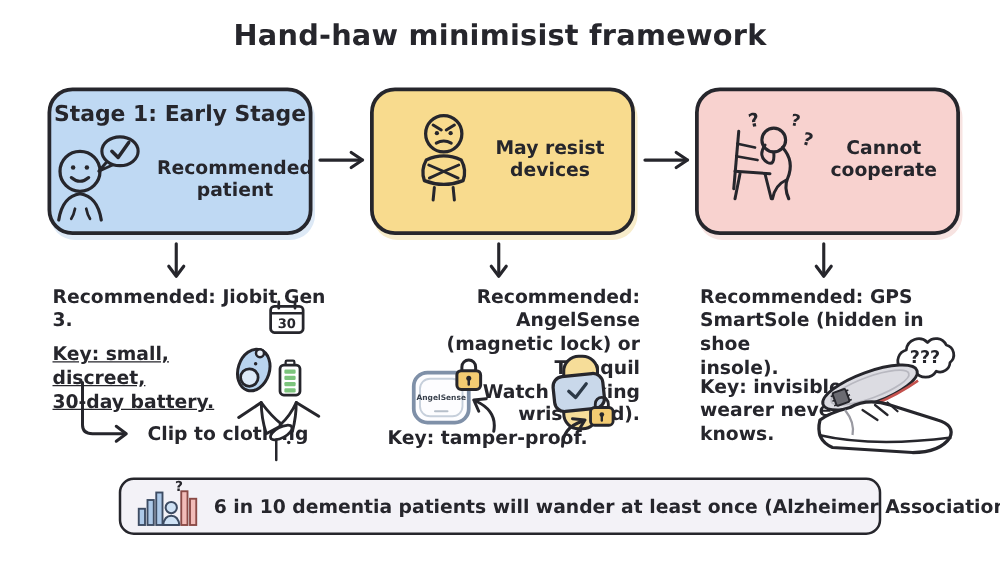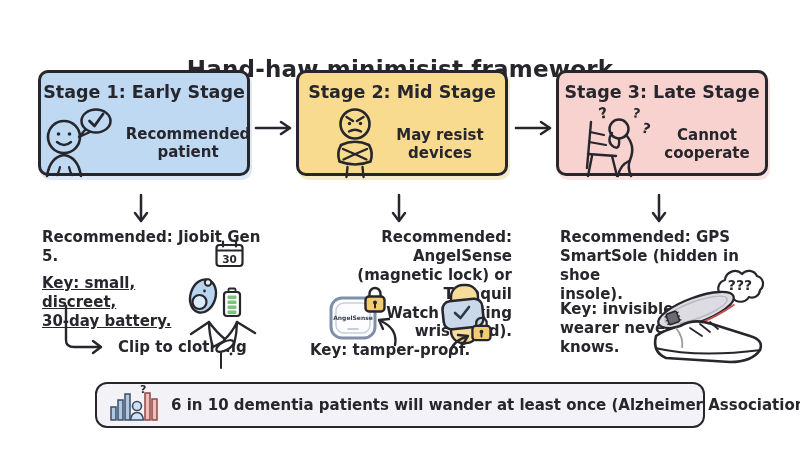--- a/index.html
+++ b/index.html
@@ -4,25 +4,25 @@
 <style>
   * { margin:0; padding:0; box-sizing:border-box; }
   html,body { width:800px; height:450px; background:#fff; overflow:hidden; }
   .canvas {
     position:relative; width:800px; height:450px; background:#ffffff;
     font-family:"DejaVu Sans","Liberation Sans",sans-serif; color:#26262c;
   }
   .abs { position:absolute; }
   .title {
     left:0; right:0; top:16px; text-align:center;
-    font-size:23px; font-weight:700; letter-spacing:.2px;margin-top:40px;
+    font-size:23px; font-weight:700; letter-spacing:.2px;
   }
   .stage-box {
-    top:70px; width:212px; height:106px;
-    border:3px solid #26262c; border-radius:10px;
+    top:70px; width:212px; height:118px;
+    border:3px solid #26262c; border-radius:20px;
     display:flex; flex-direction:column; align-items:center;
   }
   .stage-box.s1 { left:38px;  background:#bfd9f3; box-shadow:2px 4px 0 #dde9f6; }
   .stage-box.s2 { left:296px; background:#f8db8e; box-shadow:2px 4px 0 #f7ecca; }
   .stage-box.s3 { left:556px; background:#f8d2cf; box-shadow:2px 4px 0 #f7e3e1; }
   .stage-title { margin-top:9px; font-size:17.5px; font-weight:700; }
   .stage-body { flex:1; width:100%; display:flex; align-items:center; justify-content:center; gap:6px; padding:2px 8px 6px; }
   .stage-desc { font-size:15px; font-weight:600; text-align:center; line-height:1.22; white-space:pre-line; }
   .note-text { font-size:15px; font-weight:600; line-height:1.26; white-space:pre-line; }
   .center { text-align:right; }
@@ -57,21 +57,20 @@
           <path d="M47 26 L41 33 L52 28" fill="none" stroke="#26262c" stroke-width="2.3" stroke-linecap="round" stroke-linejoin="round"></path>
           <path d="M51.5 17 L56.5 22 L65 10" fill="none" stroke="#26262c" stroke-width="2.8" stroke-linecap="round" stroke-linejoin="round"></path>
         </svg>
       </span>
       <div class="stage-desc">Recommended
 patient</div>
     </div>
   </div>
 
   <div class="abs stage-box s2">
-    <div class="stage-title">Stage 2: Mid Stage</div>
     <div class="stage-body">
       <span>
         <svg width="70" height="76" viewBox="0 0 70 76">
           <circle cx="35" cy="20" r="14.5" fill="none" stroke="#26262c" stroke-width="2.6"></circle>
           <path d="M26.5 13 L33 17" stroke="#26262c" stroke-width="2.4" stroke-linecap="round"></path>
           <path d="M43.5 13 L37 17" stroke="#26262c" stroke-width="2.4" stroke-linecap="round"></path>
           <circle cx="29.5" cy="19.5" r="1.7" fill="#26262c"></circle>
           <circle cx="40.5" cy="19.5" r="1.7" fill="#26262c"></circle>
           <path d="M29 27.5 Q35 24 41 27.5" fill="none" stroke="#26262c" stroke-width="2.4" stroke-linecap="round"></path>
           <path d="M21 41 Q35 34.5 49 41 Q53.5 49 50.5 57.5 Q35 63.5 19.5 57.5 Q16.5 49 21 41 Z" fill="none" stroke="#26262c" stroke-width="2.6" stroke-linejoin="round"></path>
@@ -80,21 +79,20 @@
           <path d="M27.5 63 L26.5 73" stroke="#26262c" stroke-width="2.4" stroke-linecap="round"></path>
           <path d="M42.5 63 L43.5 73" stroke="#26262c" stroke-width="2.4" stroke-linecap="round"></path>
         </svg>
       </span>
       <div class="stage-desc">May resist
 devices</div>
     </div>
   </div>
 
   <div class="abs stage-box s3">
-    <div class="stage-title">Stage 3: Late Stage</div>
     <div class="stage-body">
       <span>
         <svg width="84" height="76" viewBox="0 0 84 76">
           <path d="M17 18 L13 64" stroke="#26262c" stroke-width="2.4" stroke-linecap="round"></path>
           <path d="M16 28 L30 31" stroke="#26262c" stroke-width="2.2" stroke-linecap="round"></path>
           <path d="M15 38 L32 41" stroke="#26262c" stroke-width="2.2" stroke-linecap="round"></path>
           <path d="M14 50 L42 52" stroke="#26262c" stroke-width="2.4" stroke-linecap="round"></path>
           <path d="M18 52 L14 72" stroke="#26262c" stroke-width="2.4" stroke-linecap="round"></path>
           <path d="M38 52 L43 72" stroke="#26262c" stroke-width="2.4" stroke-linecap="round"></path>
           <circle cx="45" cy="25" r="9.5" fill="none" stroke="#26262c" stroke-width="2.5"></circle>
@@ -136,21 +134,21 @@
       <path d="M9 28 L3 20 M9 28 L15 20" stroke="#26262c" stroke-width="2.5" stroke-linecap="round" fill="none"></path>
     </svg>
   </span>
   <span class="abs" style="left:650px; top:193px;">
     <svg width="18" height="32" viewBox="0 0 18 32">
       <path d="M9 2 L9 26" stroke="#26262c" stroke-width="2.5" stroke-linecap="round"></path>
       <path d="M9 28 L3 20 M9 28 L15 20" stroke="#26262c" stroke-width="2.5" stroke-linecap="round" fill="none"></path>
     </svg>
   </span>
 
-  <div class="abs note-text" style="left:42px; top:228px; width:225px;">Recommended: Jiobit Gen 5.</div>
+  <div class="abs note-text" style="left:42px; top:228px; width:225px;">Recommended: Jiobit Gen 3.</div>
   <div class="abs note-text" style="left:42px; top:274px; width:160px;text-decoration:underline;">Key: small, discreet,
 30-day battery.</div>
 
   <span class="abs" style="left:214px; top:240px;">
     <svg width="31" height="28" viewBox="0 0 31 28">
       <rect x="2.5" y="5" width="26" height="21" rx="3" fill="#ffffff" stroke="#26262c" stroke-width="2.2"></rect>
       <path d="M2.5 10.5 L28.5 10.5" stroke="#26262c" stroke-width="2"></path>
       <path d="M9 1.5 L9 6.5 M22 1.5 L22 6.5" stroke="#26262c" stroke-width="2.2" stroke-linecap="round"></path>
       <text x="15.5" y="22.5" font-size="10.5" font-weight="700" fill="#26262c" text-anchor="middle">30</text>
     </svg>

